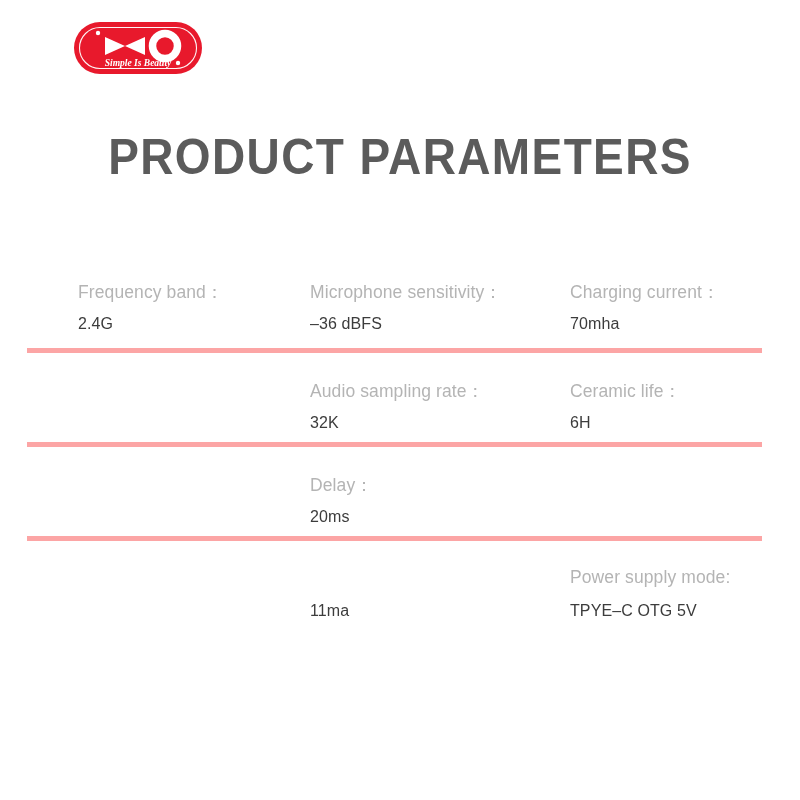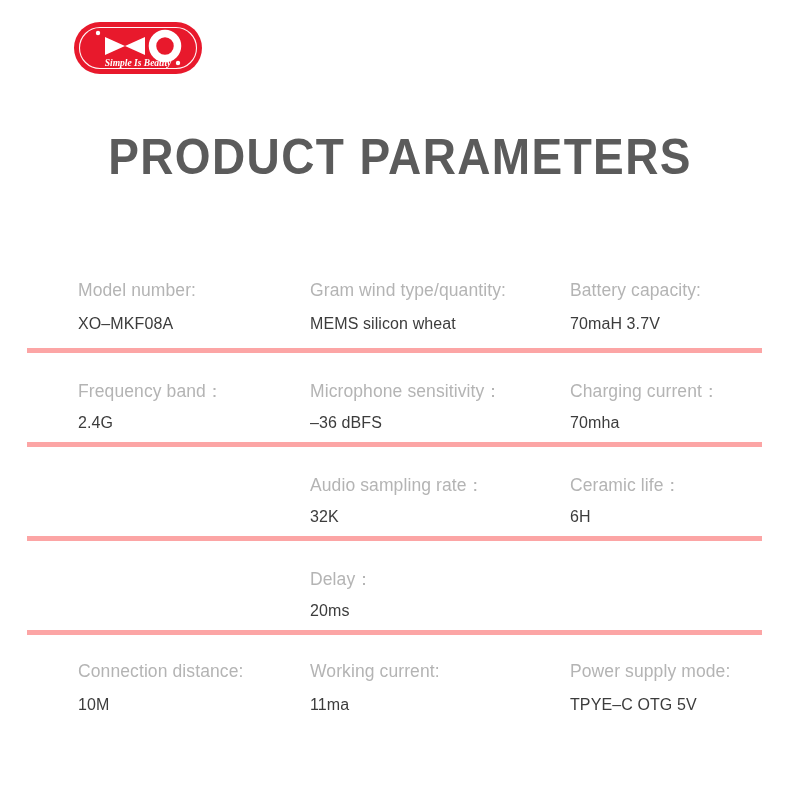--- a/index.html
+++ b/index.html
@@ -110,34 +110,20 @@
     <circle cx="93" cy="29" r="12.5" fill="none" stroke="#ffffff" stroke-width="7.5"></circle>
 
     <text x="66" y="48.5" fill="#ffffff" text-anchor="middle" font-family="Liberation Serif, DejaVu Serif, serif" font-size="9.5" font-style="italic" font-weight="bold">Simple Is Beauty</text>
   </svg>
 </div>
 
 <div class="title">PRODUCT PARAMETERS</div>
 
 <div class="spec-table">
 
-  <div class="spec-row">
-    <div class="spec-cell col-0">
-      <div class="spec-label">Model number:</div>
-      <div class="spec-value">XO–MKF08A</div>
-    </div>
-    <div class="spec-cell col-1">
-      <div class="spec-label">Gram wind type/quantity:</div>
-      <div class="spec-value">MEMS silicon wheat</div>
-    </div>
-    <div class="spec-cell col-2">
-      <div class="spec-label">Battery capacity:</div>
-      <div class="spec-value">70maH 3.7V</div>
-    </div>
-  </div>
 
   <div class="spec-row">
     <div class="spec-cell col-0">
       <div class="spec-label">Frequency band：</div>
       <div class="spec-value">2.4G</div>
     </div>
     <div class="spec-cell col-1">
       <div class="spec-label">Microphone sensitivity：</div>
       <div class="spec-value">–36 dBFS</div>
     </div>
@@ -159,26 +145,21 @@
   </div>
 
   <div class="spec-row">
     <div class="spec-cell col-1">
       <div class="spec-label">Delay：</div>
       <div class="spec-value">20ms</div>
     </div>
   </div>
 
   <div class="spec-row">
-    <div class="spec-cell col-0">
-      <div class="spec-label">Connection distance:</div>
-      <div class="spec-value">10M</div>
-    </div>
     <div class="spec-cell col-1">
-      <div class="spec-label">Working current:</div>
       <div class="spec-value">11ma</div>
     </div>
     <div class="spec-cell col-2">
       <div class="spec-label">Power supply mode:</div>
       <div class="spec-value">TPYE–C OTG 5V</div>
     </div>
   </div>
 
 </div>
 

